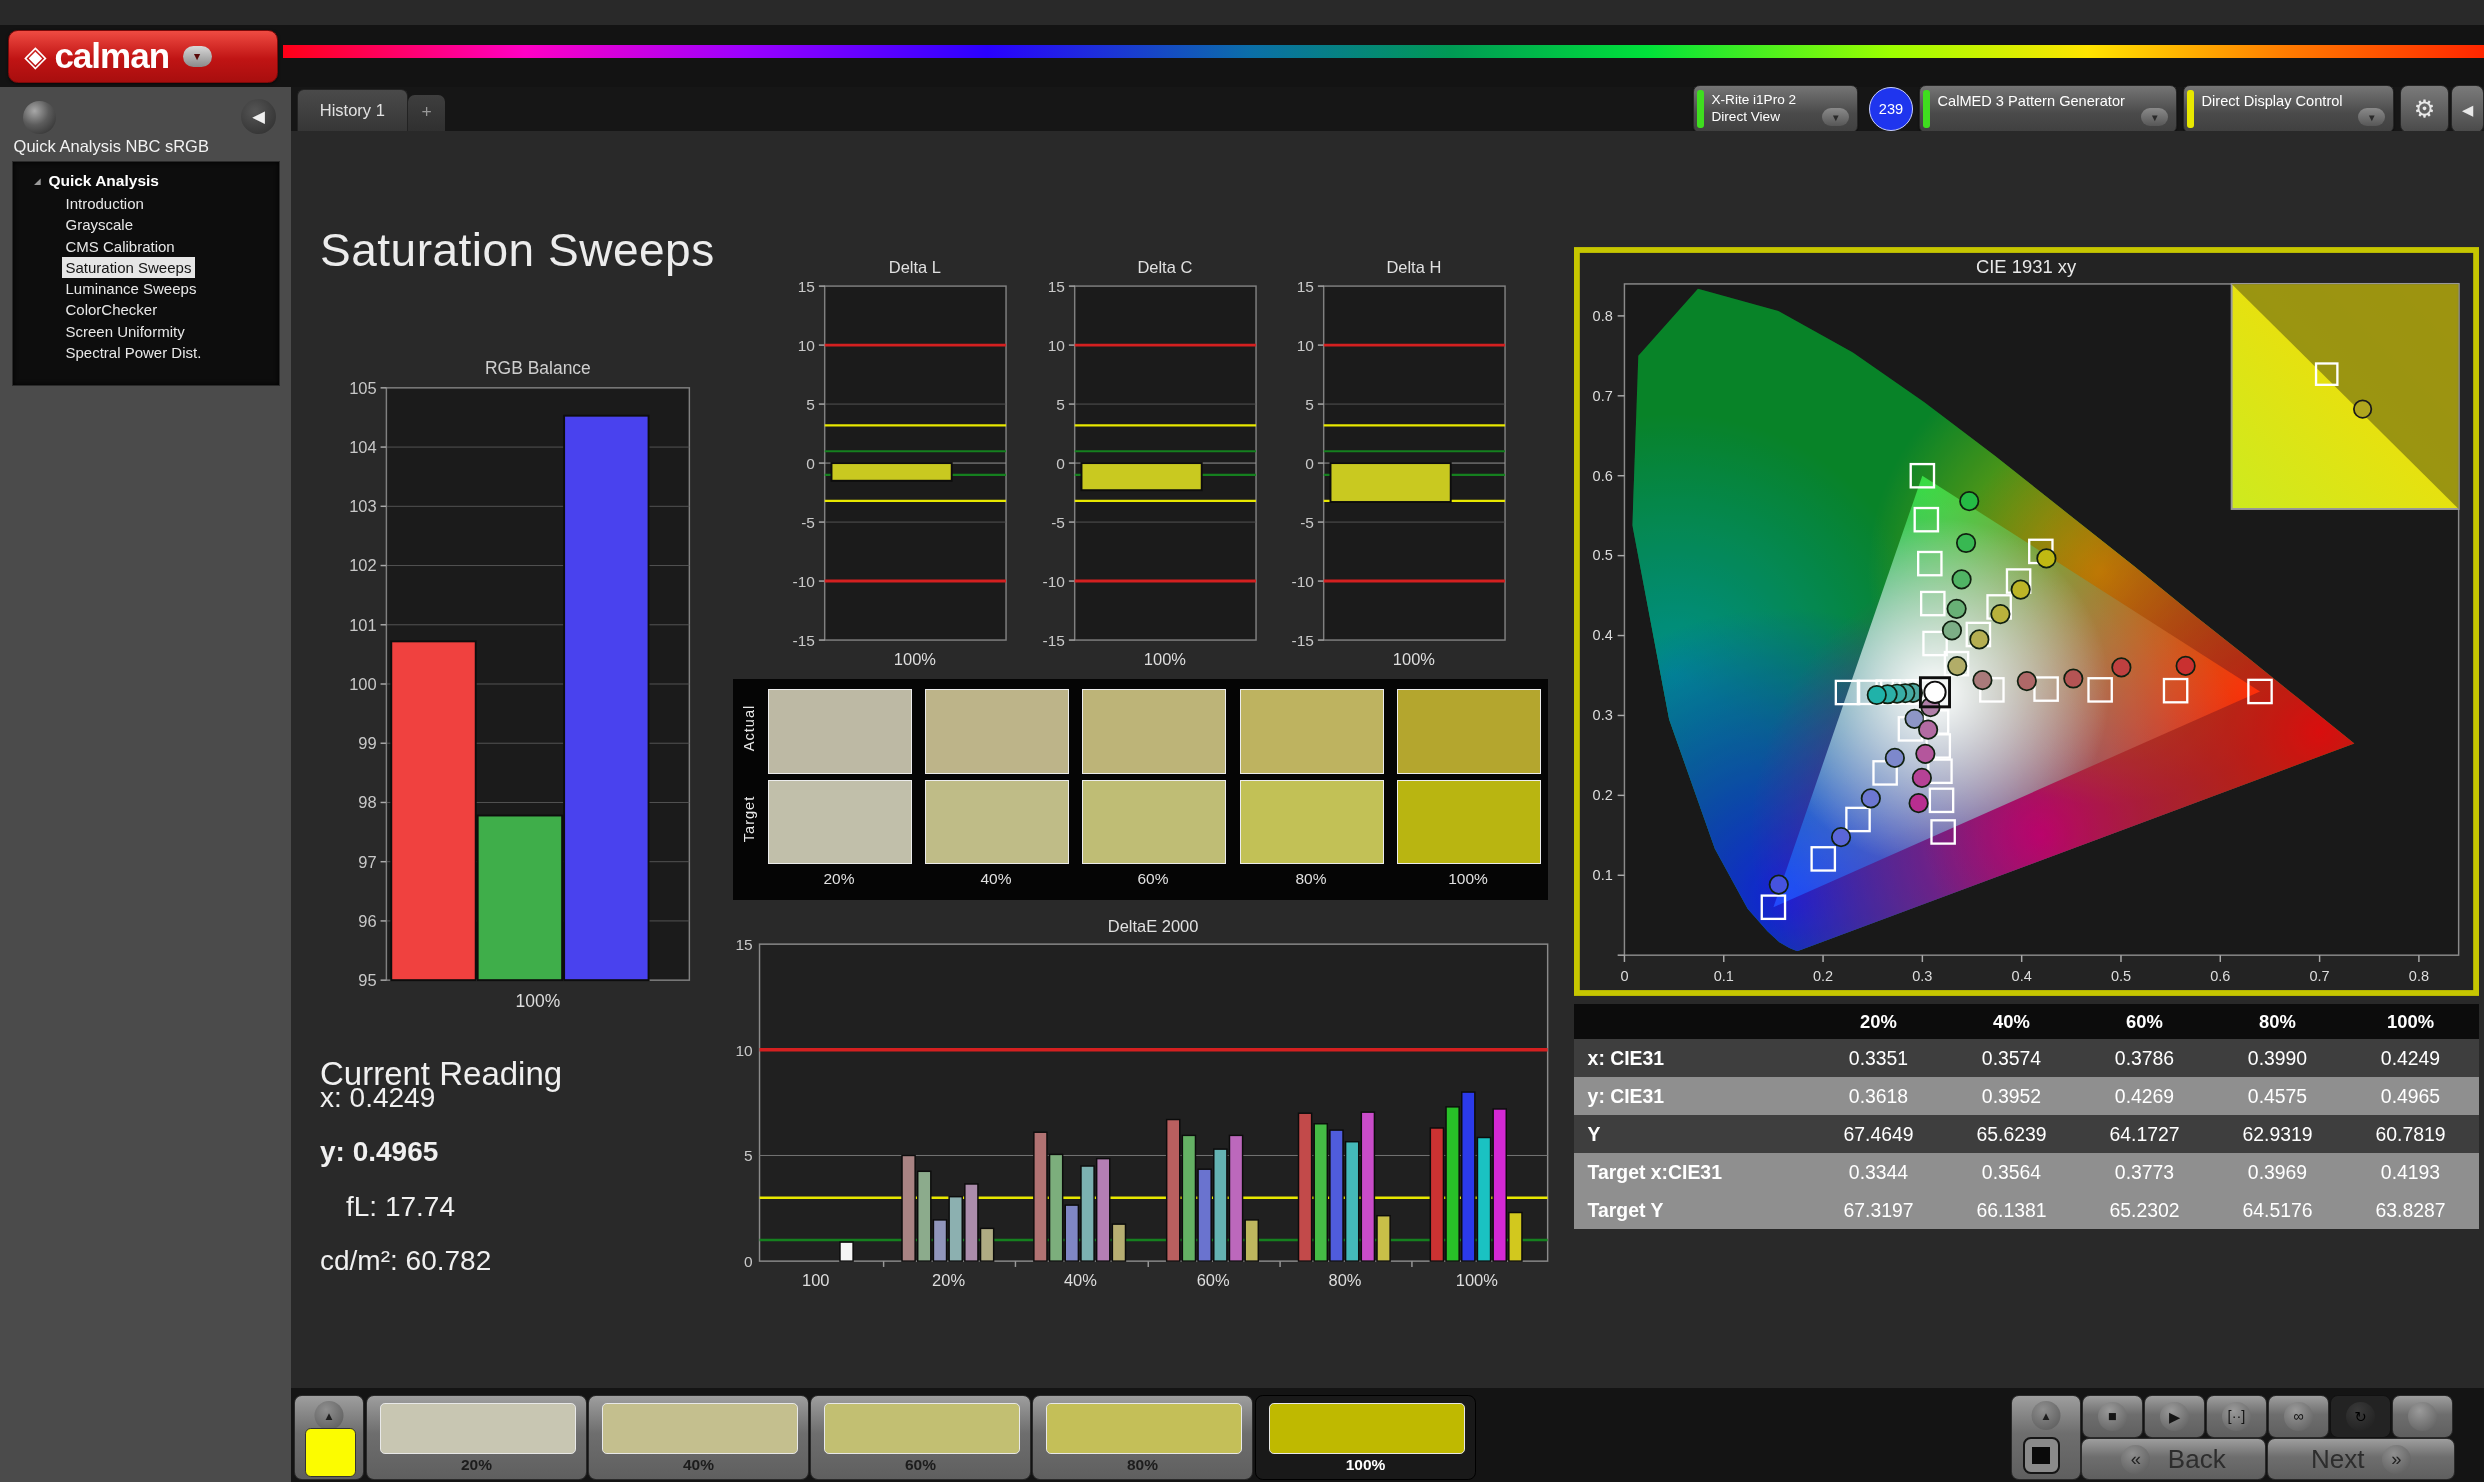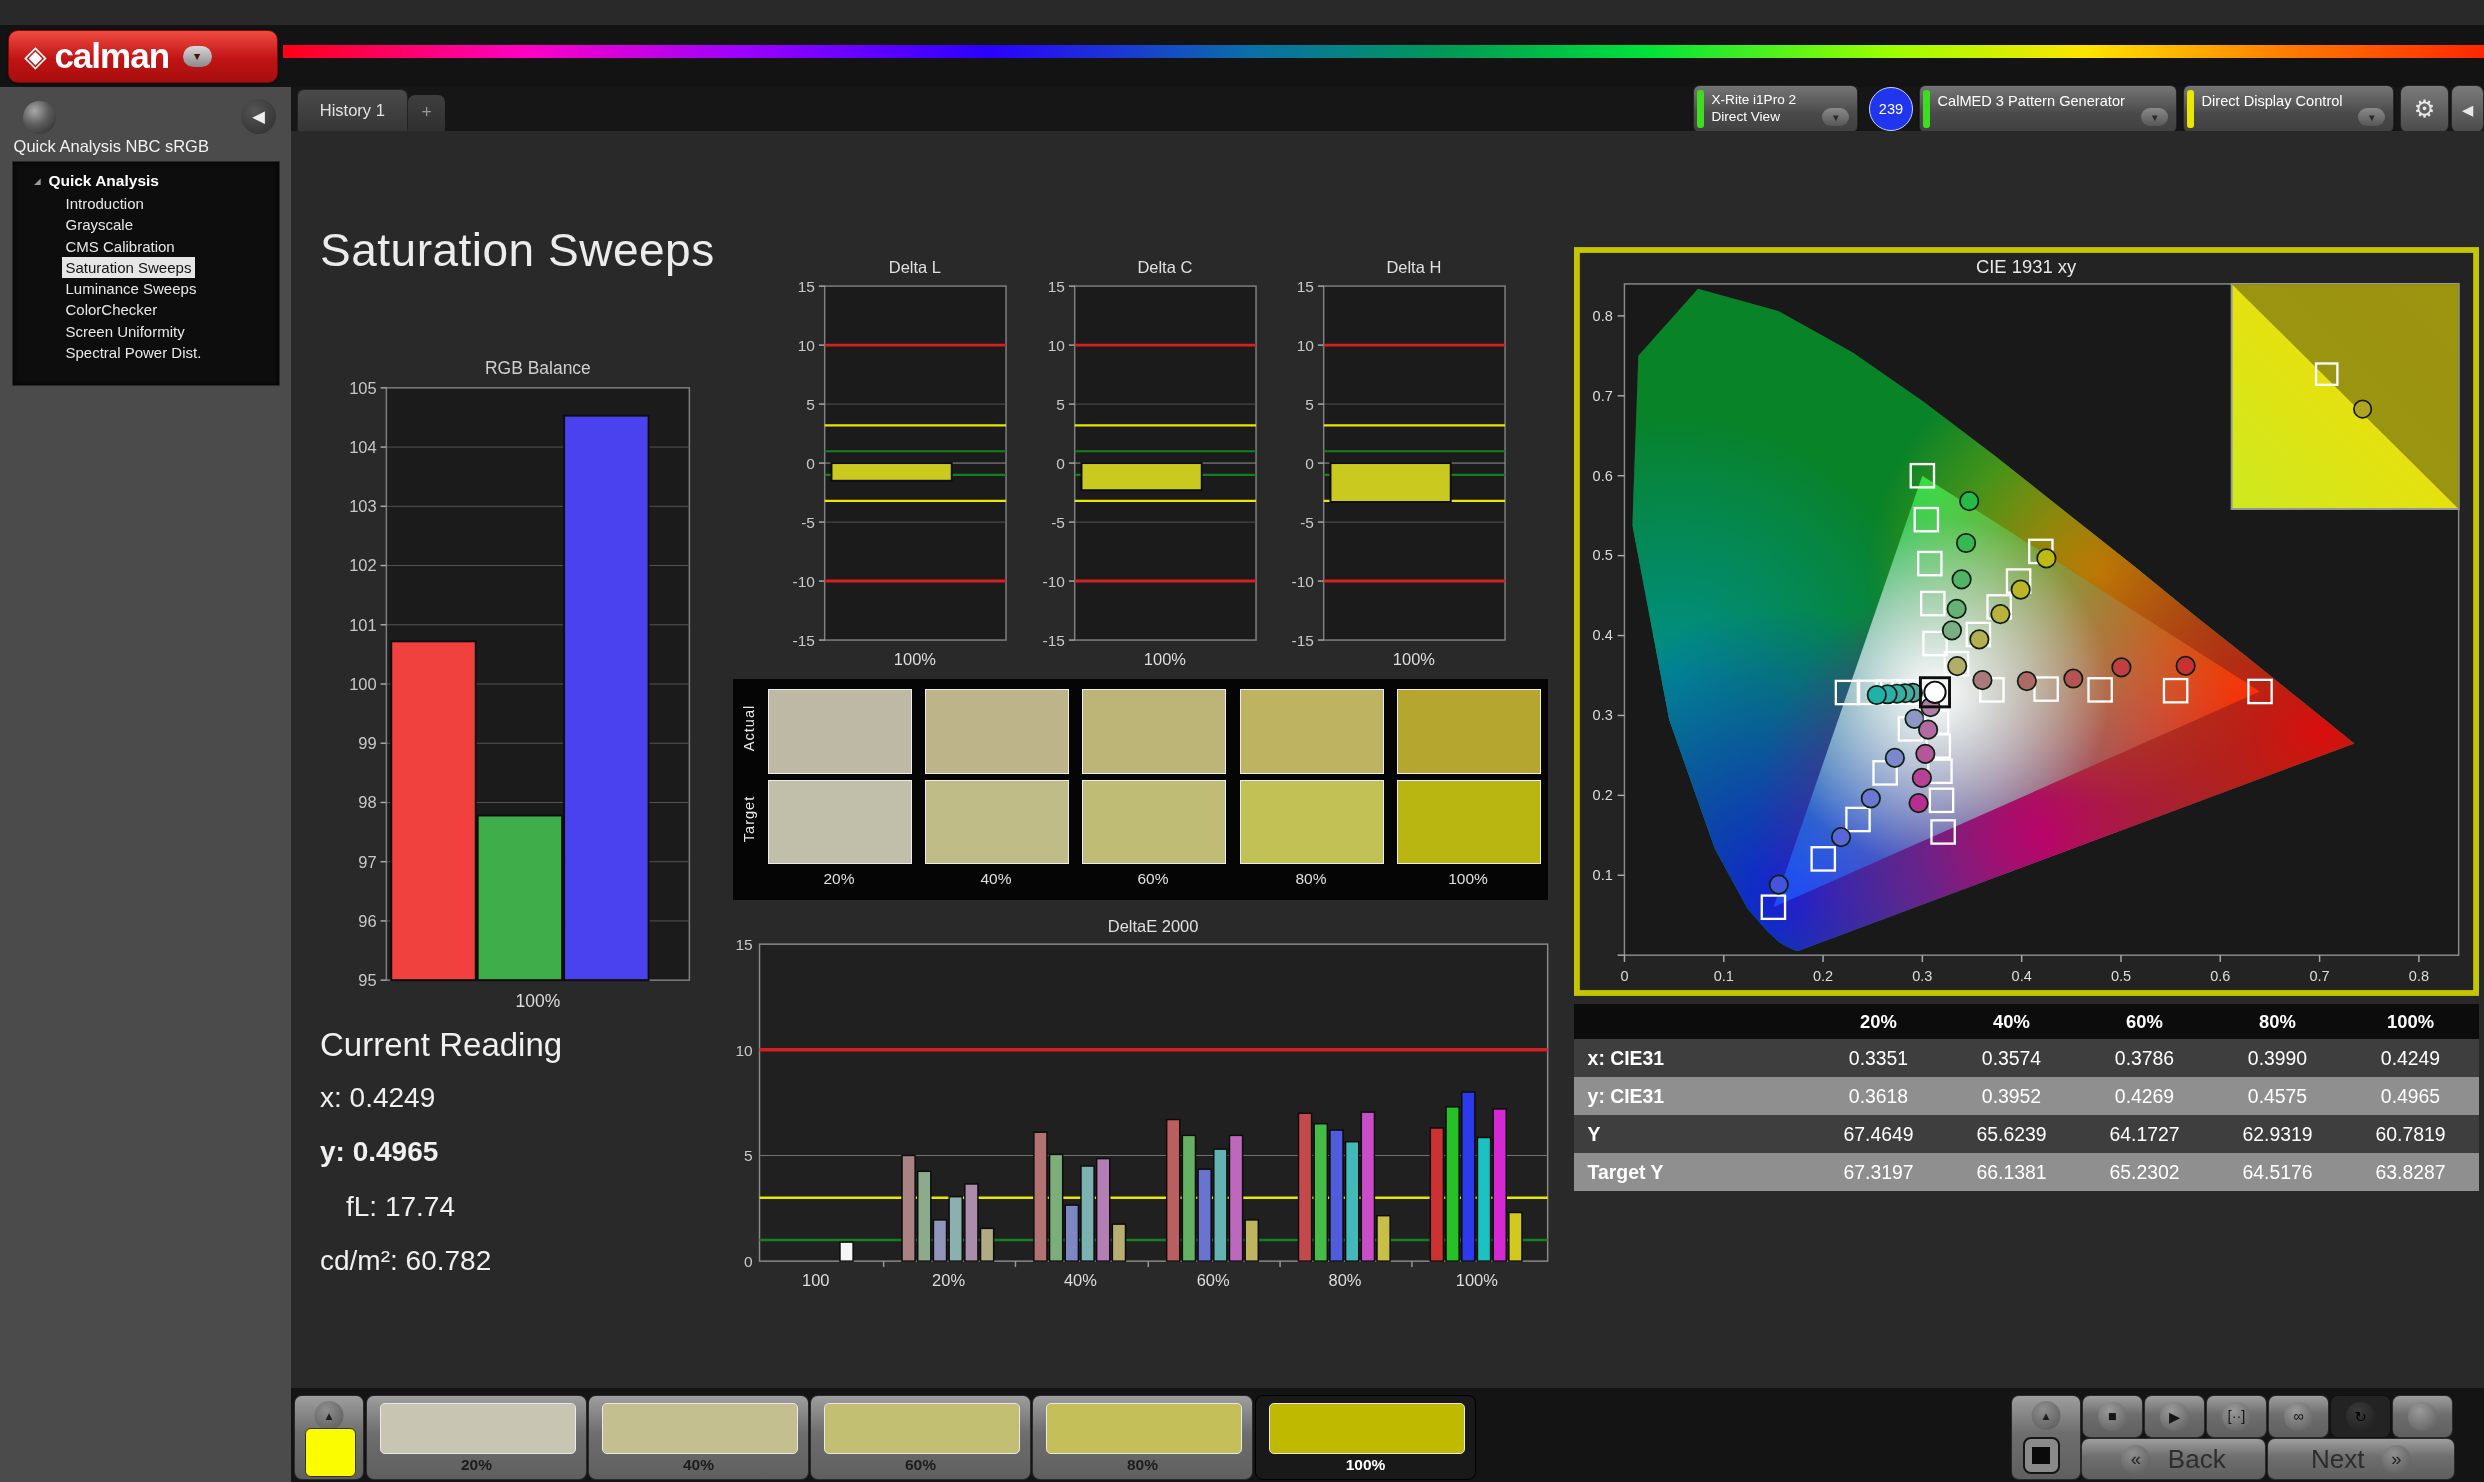--- a/index.html
+++ b/index.html
@@ -56,21 +56,21 @@
   .ddarrow{position:absolute;right:7.8px;bottom:5.8px;width:27px;height:18.4px;border-radius:9.7px;
      background:linear-gradient(#8a8a8a,#575757);display:flex;align-items:center;justify-content:center;
      font-size:9.7px;color:#2a2a2a;}
   .badge{left:1578px;top:0px;width:42px;height:42px;border-radius:50%;background:#1f35ee;border:1.9px solid #c8d0ff;
      display:flex;align-items:center;justify-content:center;color:#fff;font-size:14.6px;}
   .sqbtn{top:-1.9px;height:46px;border-radius:7.8px;background:linear-gradient(#7a7a7a,#4a4a4a);
      border:1px solid #262626;display:flex;align-items:center;justify-content:center;color:#e8e8e8;}
   
   .main{left:291px;top:131px;width:2193px;height:1257px;background:#292929;}
   .pagetitle{left:29px;top:92px;font-size:46px;color:#ececec;letter-spacing:0.5px;}
-  .reading-h{left:29px;top:895px;font-size:33px;color:#f0f0f0;}
+  .reading-h{left:29px;top:924px;font-size:33px;color:#f0f0f0;}
   .reading-line{left:29px;font-size:28px;color:#f0f0f0;}
   
   .swgrid{left:442px;top:548px;width:815px;height:221px;background:#050505;}
   .rowlab{position:absolute;left:-23px;width:78px;text-align:center;transform:rotate(-90deg);
      font-size:14.6px;color:#e8e8e8;letter-spacing:1px;}
   .sw{position:absolute;border:1.5px solid #ececec;}
   .collab{position:absolute;font-size:15.5px;color:#e0e0e0;text-align:center;width:142px;}
   
   .dtable{left:1283px;top:873px;width:905px;height:274px;font-size:19.4px;color:#fff;}
   .trow{display:flex;align-items:center;}
@@ -598,20 +598,28 @@
         </div>
         <div class="trow tdk" style="height: 38px;">
           <div class="tlabel">Y</div>
           <div class="tval">67.4649</div>
           <div class="tval">65.6239</div>
           <div class="tval">64.1727</div>
           <div class="tval">62.9319</div>
           <div class="tval">60.7819</div>
         </div>
         <div class="trow tlt" style="height: 38px;">
+          <div class="tlabel">Target x:CIE31</div>
+          <div class="tval">0.3344</div>
+          <div class="tval">0.3564</div>
+          <div class="tval">0.3773</div>
+          <div class="tval">0.3969</div>
+          <div class="tval">0.4193</div>
+        </div>
+        <div class="trow tlt" style="height: 38px;">
           <div class="tlabel">Target Y</div>
           <div class="tval">67.3197</div>
           <div class="tval">66.1381</div>
           <div class="tval">65.2302</div>
           <div class="tval">64.5176</div>
           <div class="tval">63.8287</div>
         </div>
       </div>
   </div>
 

